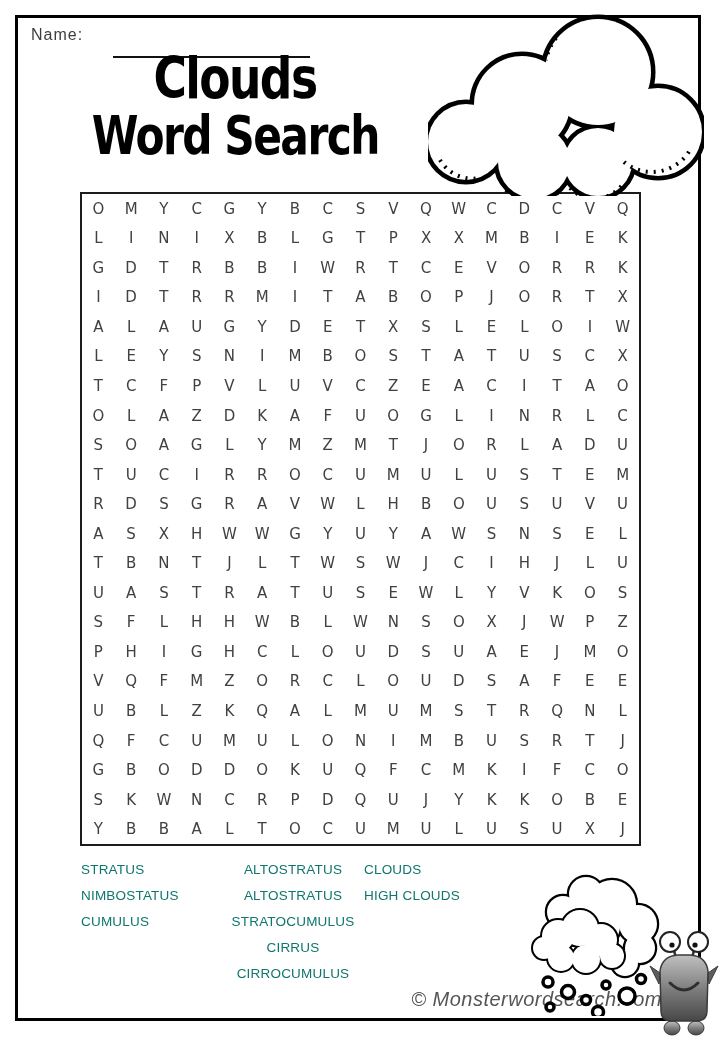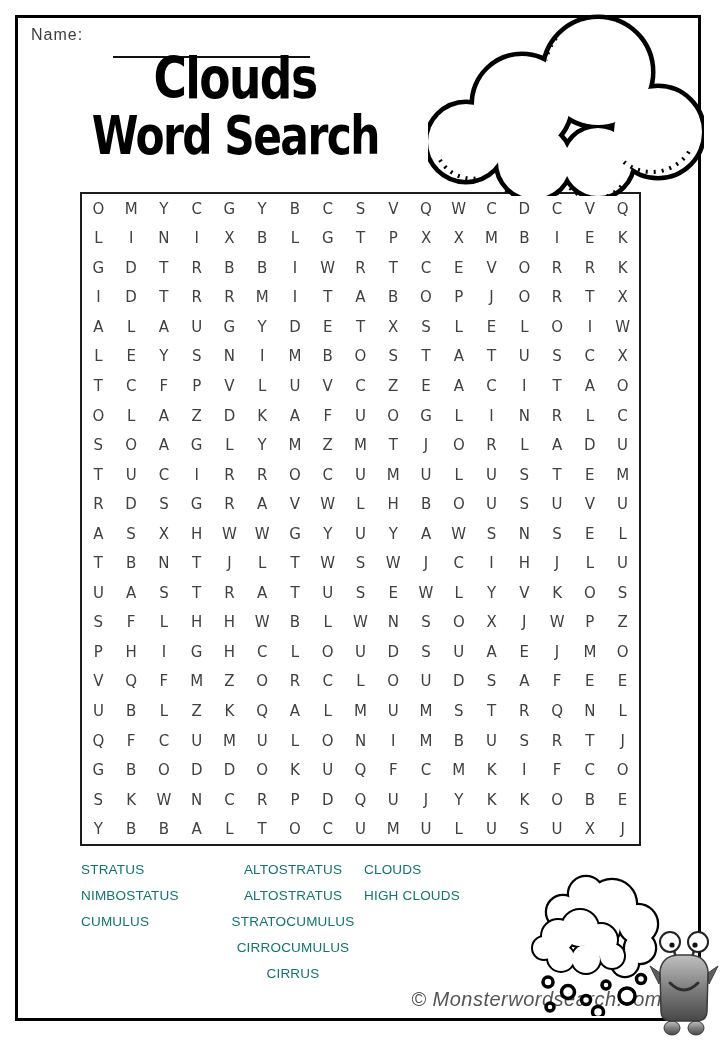--- a/index.html
+++ b/index.html
@@ -478,22 +478,22 @@
 
   <div class="word-col word-col-1">
       <div class="word">STRATUS</div>
       <div class="word">NIMBOSTATUS</div>
       <div class="word">CUMULUS</div>
     </div>
   <div class="word-col word-col-2">
       <div class="word">ALTOSTRATUS</div>
       <div class="word">ALTOSTRATUS</div>
       <div class="word">STRATOCUMULUS</div>
+      <div class="word">CIRRUS</div>
       <div class="word">CIRROCUMULUS</div>
-      <div class="word">CIRRUS</div>
     </div>
   <div class="word-col word-col-3">
       <div class="word">CLOUDS</div>
       <div class="word">HIGH CLOUDS</div>
     </div>
 
   <div class="footer-credit">© Monsterwordsearch.com</div>
 
   <svg id="snow-cloud" class="illus" viewBox="0 0 142 150">
     <g stroke="#000" stroke-width="4.5" fill="#fff">

